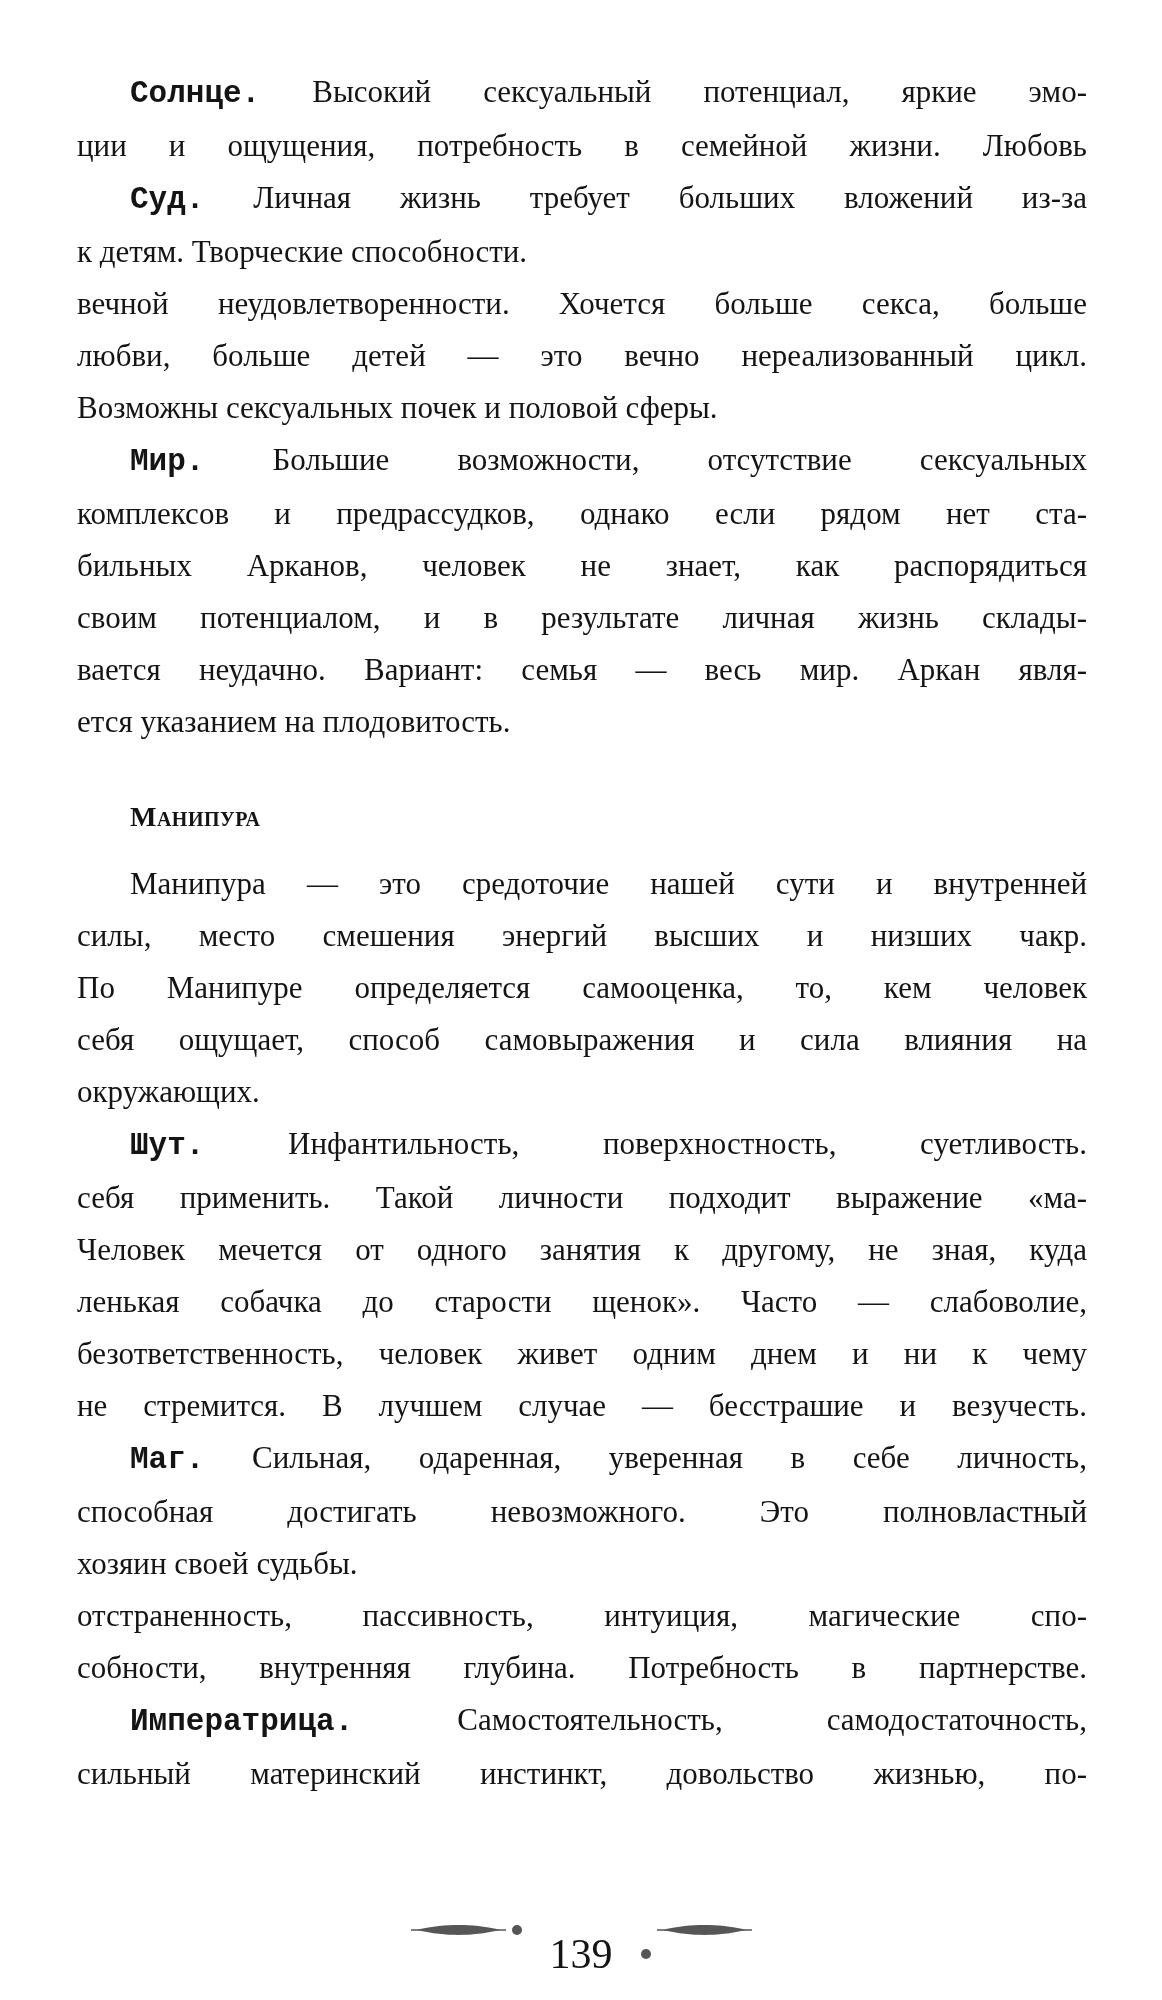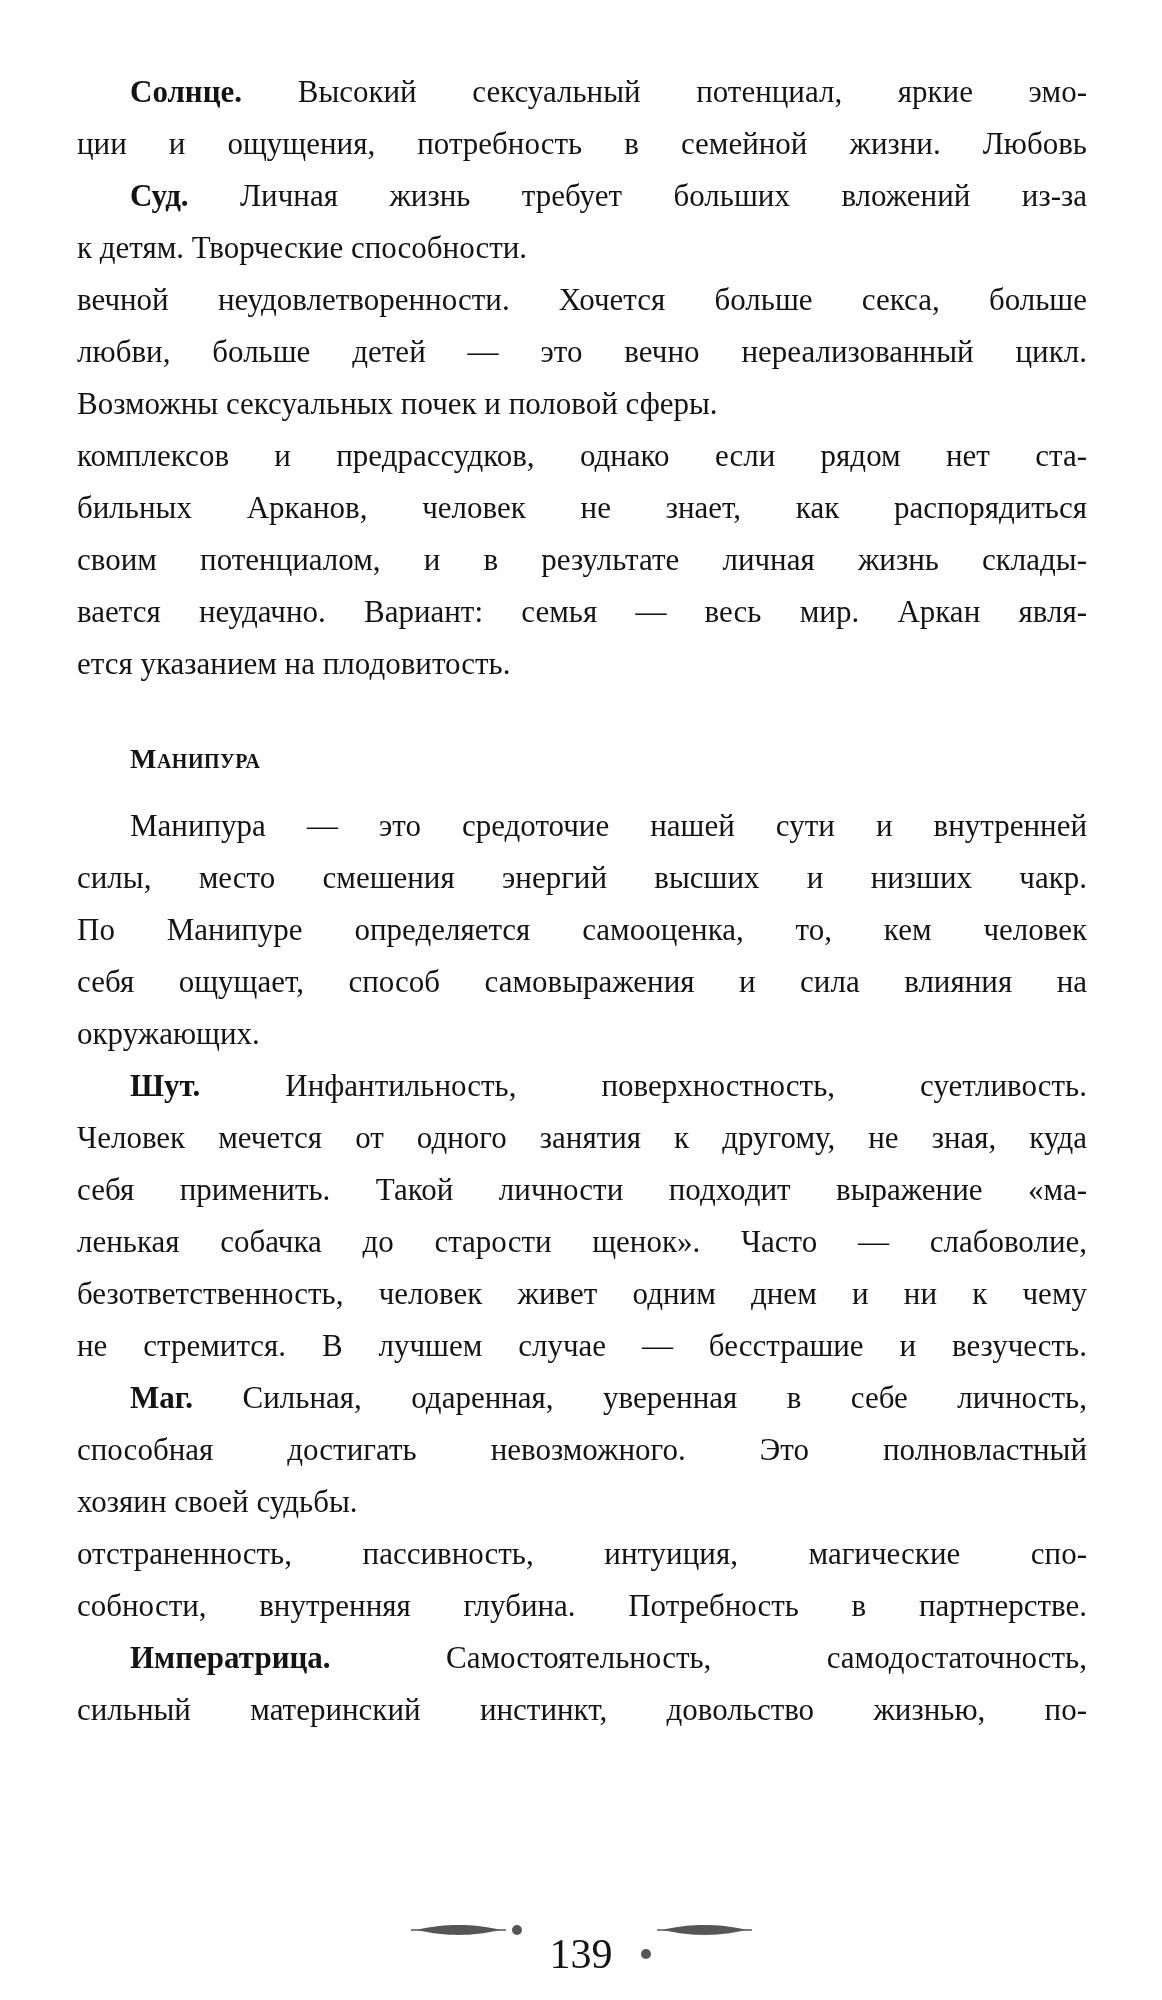--- a/index.html
+++ b/index.html
@@ -37,20 +37,21 @@
   }
   .line.justify {
     text-align: justify;
     text-align-last: justify;
   }
   .line.indent {
     text-indent: 53px;
   }
   .lead {
     font-weight: bold;
+    font-family: Liberation Mono, monospace;
   }
   .heading {
     font-weight: bold;
     font-variant: small-caps;
     font-size: 28px;
     line-height: 52px;
     letter-spacing: 0.5px;
     margin-top: 43px;
     margin-bottom: 15px;
     text-indent: 53px;
@@ -89,34 +90,35 @@
 <div class="page">
 
   <main class="text-block">
       <div class="line indent justify"><span class="lead">Солнце.</span><span> Высокий сексуальный потенциал, яркие эмо-</span></div>
       <div class="line justify">ции и ощущения, потребность в семейной жизни. Любовь</div>
       <div class="line indent justify"><span class="lead">Суд.</span><span> Личная жизнь требует больших вложений из-за</span></div>
       <div class="line">к детям. Творческие способности.</div>
       <div class="line justify">вечной неудовлетворенности. Хочется больше секса, больше</div>
       <div class="line justify">любви, больше детей — это вечно нереализованный цикл.</div>
       <div class="line">Возможны сексуальных почек и половой сферы.</div>
+      <div class="line indent justify"><span class="lead">Мир.</span><span> Большие возможности, отсутствие сексуальных</span></div>
       <div class="line justify">комплексов и предрассудков, однако если рядом нет ста-</div>
       <div class="line justify">бильных Арканов, человек не знает, как распорядиться</div>
       <div class="line justify">своим потенциалом, и в результате личная жизнь склады-</div>
       <div class="line justify">вается неудачно. Вариант: семья — весь мир. Аркан явля-</div>
       <div class="line">ется указанием на плодовитость.</div>
       <div class="heading">Манипура</div>
       <div class="line indent justify">Манипура — это средоточие нашей сути и внутренней</div>
       <div class="line justify">силы, место смешения энергий высших и низших чакр.</div>
       <div class="line justify">По Манипуре определяется самооценка, то, кем человек</div>
       <div class="line justify">себя ощущает, способ самовыражения и сила влияния на</div>
       <div class="line">окружающих.</div>
       <div class="line indent justify"><span class="lead">Шут.</span><span> Инфантильность, поверхностность, суетливость.</span></div>
+      <div class="line justify">себя применить. Такой личности подходит выражение «ма-</div>
       <div class="line justify">Человек мечется от одного занятия к другому, не зная, куда</div>
-      <div class="line justify">себя применить. Такой личности подходит выражение «ма-</div>
       <div class="line justify">ленькая собачка до старости щенок». Часто — слабоволие,</div>
       <div class="line justify">безответственность, человек живет одним днем и ни к чему</div>
       <div class="line justify">не стремится. В лучшем случае — бесстрашие и везучесть.</div>
       <div class="line indent justify"><span class="lead">Маг.</span><span> Сильная, одаренная, уверенная в себе личность,</span></div>
       <div class="line justify">способная достигать невозможного. Это полновластный</div>
       <div class="line">хозяин своей судьбы.</div>
       <div class="line justify">отстраненность, пассивность, интуиция, магические спо-</div>
       <div class="line justify">собности, внутренняя глубина. Потребность в партнерстве.</div>
       <div class="line indent justify"><span class="lead">Императрица.</span><span> Самостоятельность, самодостаточность,</span></div>
       <div class="line justify">сильный материнский инстинкт, довольство жизнью, по-</div>

